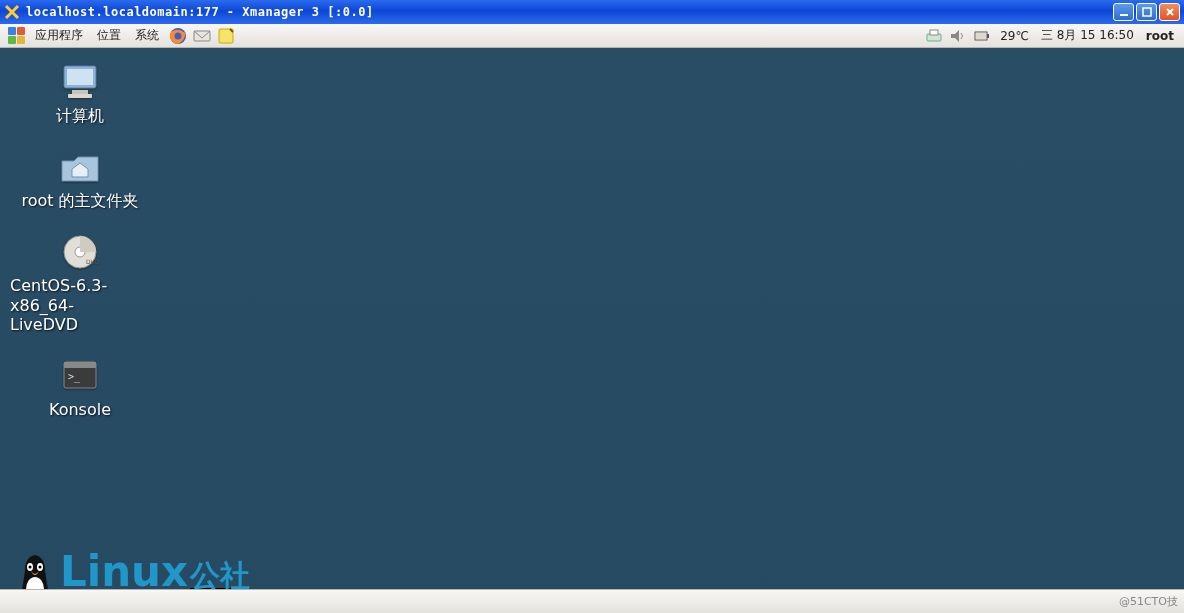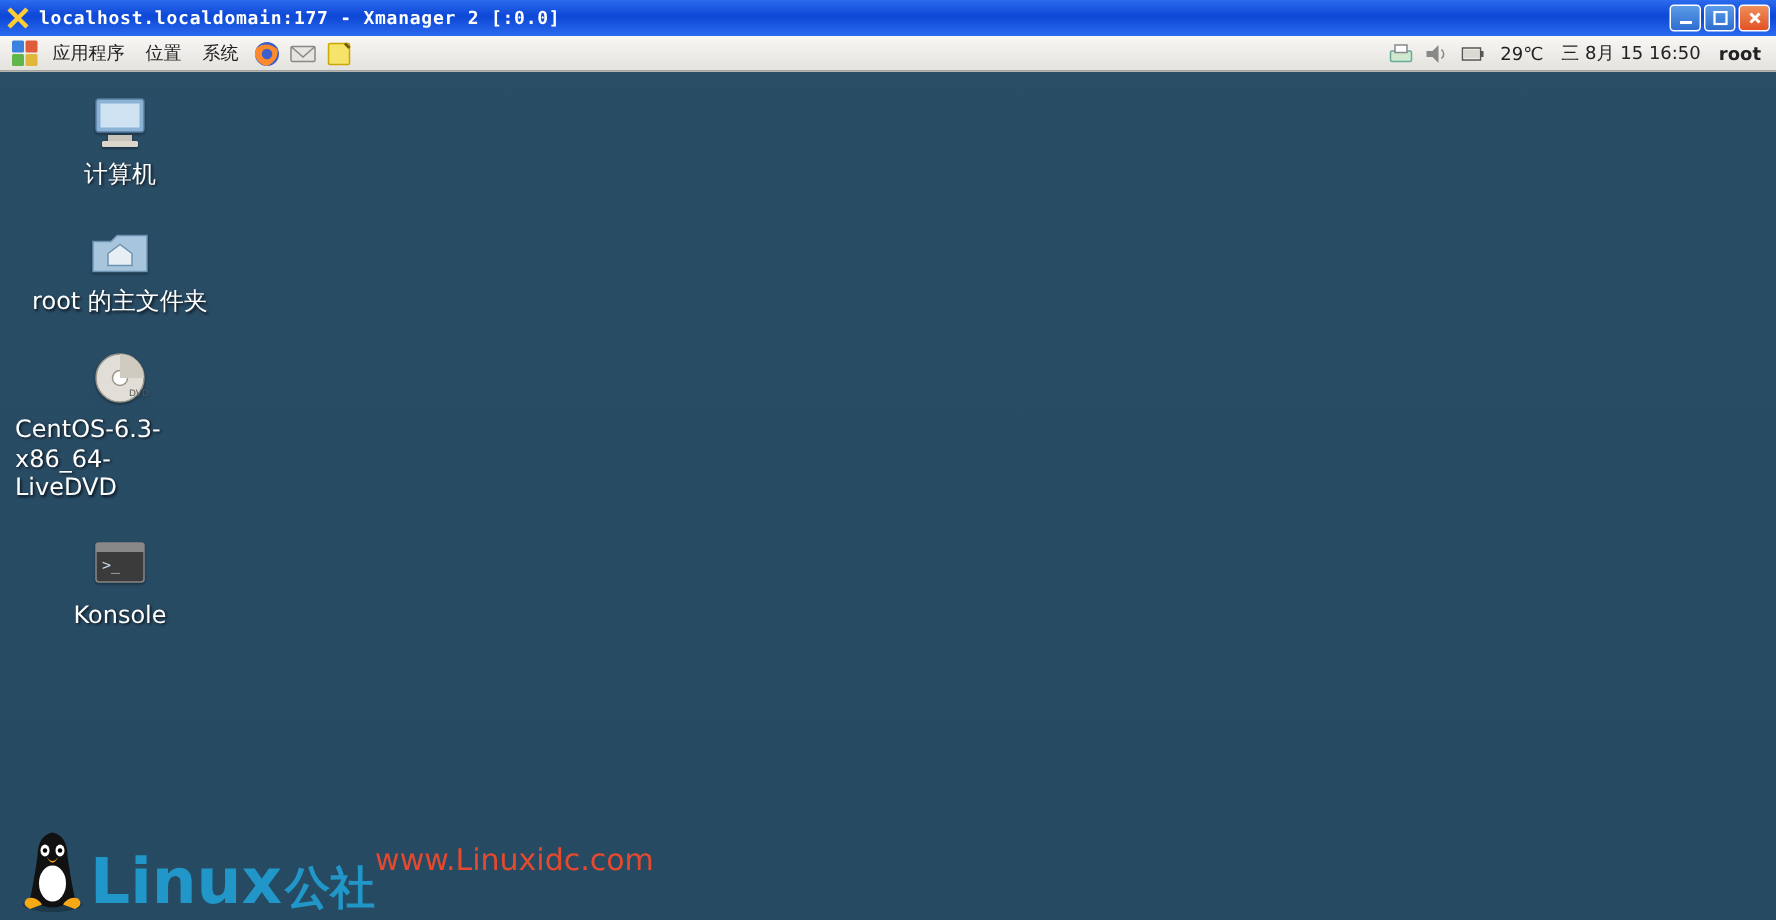--- a/index.html
+++ b/index.html
@@ -128,22 +128,23 @@
   display: flex;
   align-items: flex-end;
   gap: 0px;
   pointer-events: none;
 }
 .watermark .tux {
   width: 50px; height: 58px;
 }
 .wm-text {
   display: flex;
-  flex-direction: row;
+  flex-direction: column;
   line-height: 1;
+  text-decoration: underline;
 }
 .wm-line1 {
   font-size: 42px;
   font-weight: 700;
   color: #2196c8;
   display: flex;
   align-items: baseline;
 }
 .wm-line1 .cn { font-size: 30px; margin-left: 2px; }
 .wm-line2 {
@@ -170,21 +171,21 @@
 </style>
 </head>
 <body>
 
 <div class="titlebar">
   <span class="titlebar-icon">
     <svg viewBox="0 0 16 16">
         <path d="M2 2 L14 14 M14 2 L2 14" stroke="#ffcc33" stroke-width="3"></path>
       </svg>
   </span>
-  <span class="titlebar-text">localhost.localdomain:177 - Xmanager 2 [:0.0]</span>
+  <span class="titlebar-text">localhost.localdomain:177 - Xmanager 3 [:0.0]</span>
   <div class="win-buttons">
     <div class="win-btn min">
       <svg width="10" height="10">
           <rect x="1" y="7" width="8" height="2" fill="#fff"></rect>
         </svg>
     </div>
     <div class="win-btn max">
       <svg width="10" height="10">
           <rect x="1" y="1" width="8" height="8" fill="none" stroke="#fff" stroke-width="1.5"></rect>
         </svg>
@@ -325,13 +326,16 @@
     </span>
     <span class="wm-text">
       <span class="wm-line1">
         <span>Linux</span>
           <span class="cn">公社</span>
       </span>
       <span class="wm-line2">www.Linuxidc.com</span>
     </span>
   </div>
 
+  <div class="bottom-panel">
+    <span>@51CTO技</span>
+  </div>
 </div>
 
 </body></html>

